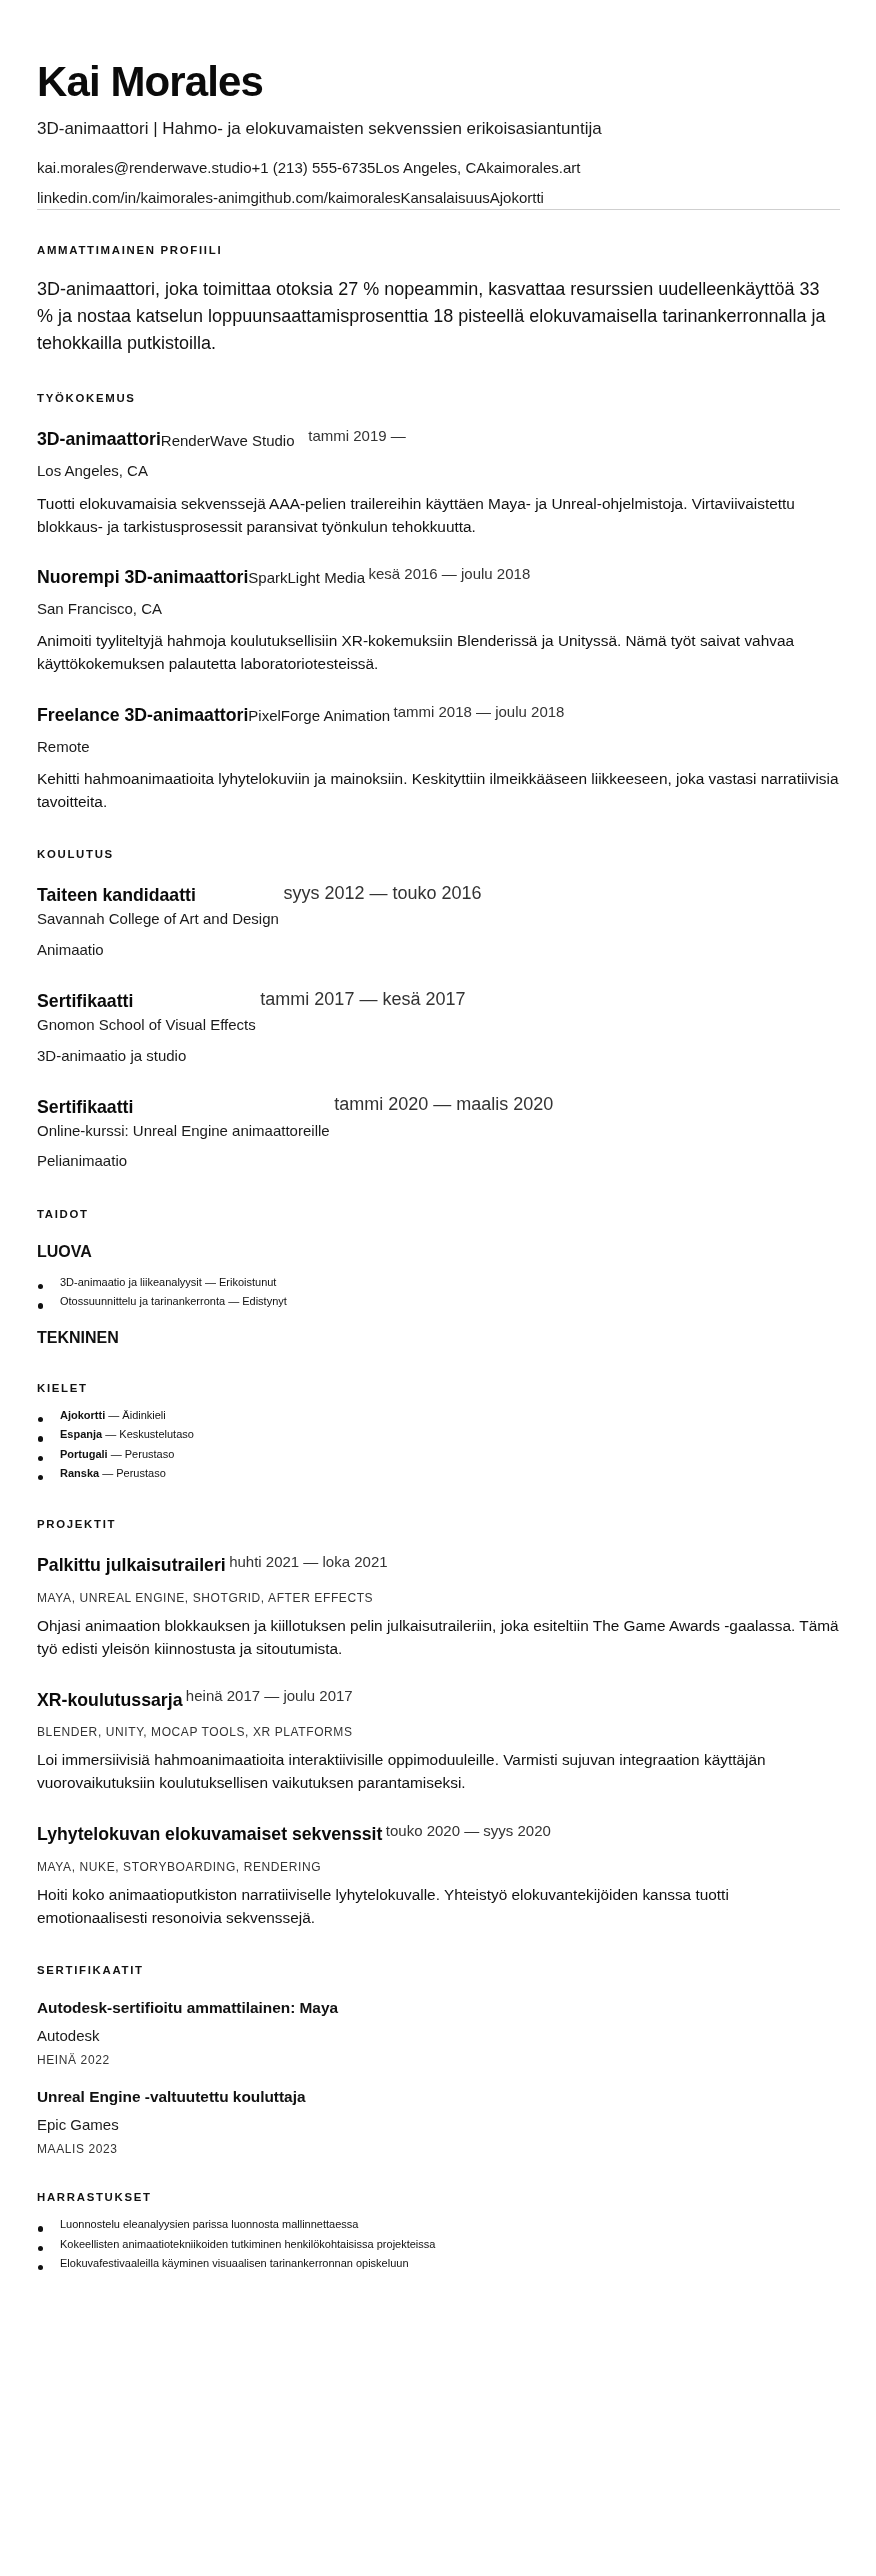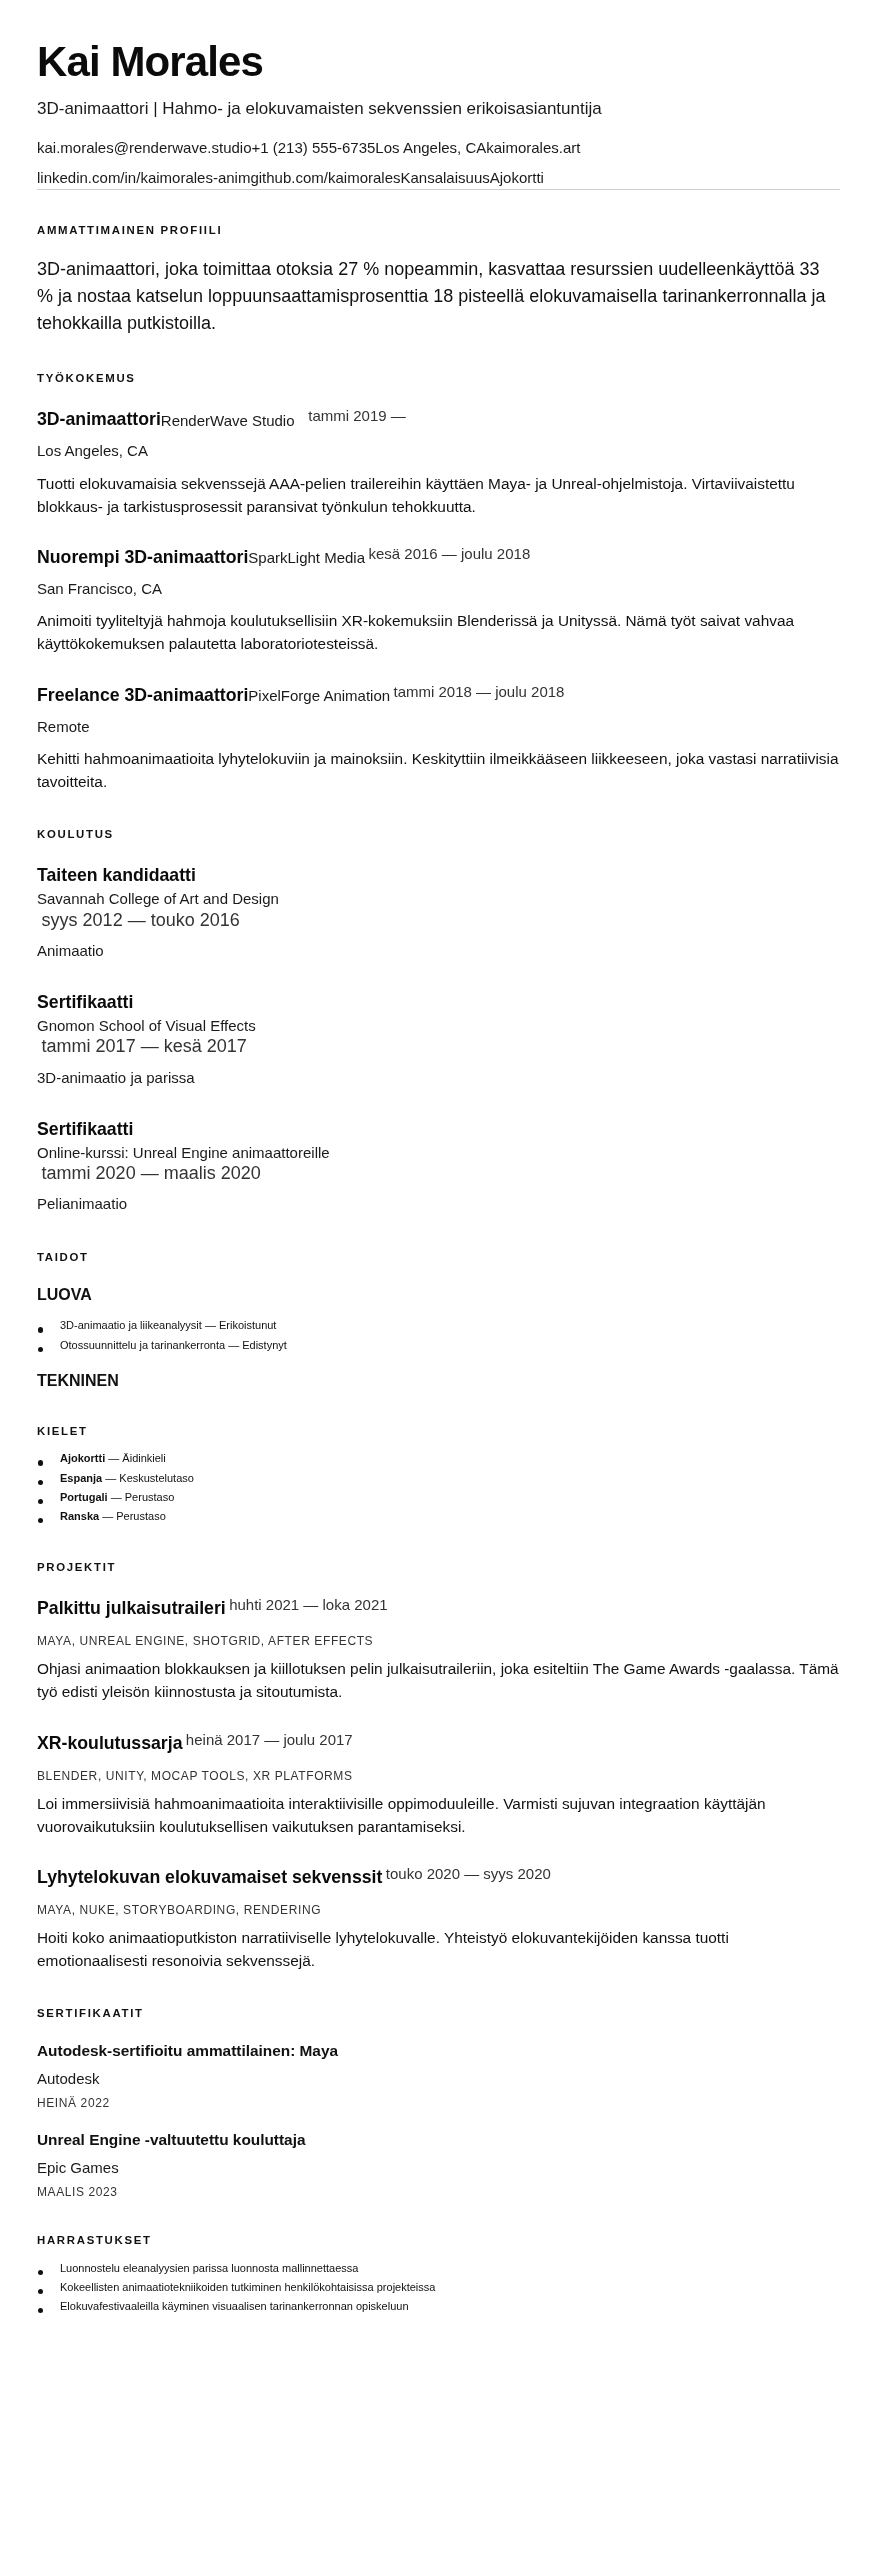--- a/index.html
+++ b/index.html
@@ -3,21 +3,21 @@
 <meta charset="utf-8">
 <style>
   * { box-sizing: border-box; margin: 0; padding: 0; }
   html, body { background: #ffffff; }
   body {
     width: 876px;
     min-height: 2576px;
     font-family: "Liberation Sans", "DejaVu Sans", sans-serif;
     color: #111111;
   }
-  .page { padding: 40px 37px 34px 37px; }
+  .page { padding: 40px 37px 34px 37px; margin-top: 20px; }
 
   
   .name { font-size: 42px; font-weight: 700; letter-spacing: -0.9px; line-height: 1.05; color: #0b0b0b; }
   .headline { font-size: 17px; margin-top: 13.7px; color: #1a1a1a; line-height: 1.3; }
   .contact-row { display: flex; font-size: 15px; color: #1a1a1a; line-height: 1.2; }
   .contact-row.first { margin-top: 19.4px; }
   .contact-row.second { margin-top: 11.4px; padding-bottom: 2.3px; border-bottom: 1.7px solid #cfcfcf; width: 803px; }
 
   
   .section { margin-top: 35px; }
@@ -29,21 +29,21 @@
   .entry.first { margin-top: 24px; }
   .entry-head { display: flex; align-items: flex-start; }
   .entry-left { display: flex; }
   .entry-title { font-size: 17.7px; font-weight: 700; color: #0b0b0b; line-height: 1.3; }
   .entry-date { font-size: 15px; color: #333; line-height: 1.3; margin-left: 3.4px; margin-top: -2.3px; }
   .entry-date.wide { margin-left: 13.7px; }
   .entry-sub { font-size: 15px; color: #1a1a1a; line-height: 1.5; margin-top: 1.1px; }
   .entry-loc { font-size: 15px; color: #1a1a1a; line-height: 1.5; margin-top: 8px; }
   .entry-desc { font-size: 15.4px; color: #111; line-height: 1.5; margin-top: 9px; max-width: 803px; }
 
-  .edu-head { display: flex; align-items: flex-start; flex-direction: column; }
+  .edu-head { display: flex; align-items: flex-start; }
   .edu-left { display: flex; flex-direction: column; }
   .edu-date { font-size: 18px; color: #333; margin-left: 4.6px; line-height: 1.3; margin-top: -2.3px; }
   .edu-field { font-size: 15px; color: #1a1a1a; margin-top: 8px; line-height: 1.5; }
 
   .skill-cat { font-size: 16px; font-weight: 700; margin-top: 23px; color: #111; }
   .skill-cat.second { margin-top: 17px; }
   ul.bullets { list-style: none; margin-top: 12.5px; }
   ul.bullets li { position: relative; padding-left: 23px; font-size: 11px; line-height: 1.75; color: #111; }
   ul.bullets li::before { content: ""; position: absolute; left: 1.1px; top: 11px; width: 5.1px; height: 5.1px; background: #111; border-radius: 50%; }
   .lang-name { font-weight: 600; }
@@ -139,21 +139,21 @@
     </div>
 
     <div class="entry">
       <div class="edu-head">
         <div class="edu-left">
           <div class="entry-title">Sertifikaatti</div>
           <div class="entry-sub">Gnomon School of Visual Effects</div>
         </div>
         <div class="edu-date">tammi 2017 — kesä 2017</div>
       </div>
-      <div class="edu-field">3D-animaatio ja parissa</div>
+      <div class="edu-field">3D-animaatio ja studio</div>
     </div>
 
     <div class="entry">
       <div class="edu-head">
         <div class="edu-left">
           <div class="entry-title">Sertifikaatti</div>
           <div class="entry-sub">Online-kurssi: Unreal Engine animaattoreille</div>
         </div>
         <div class="edu-date">tammi 2020 — maalis 2020</div>
       </div>

